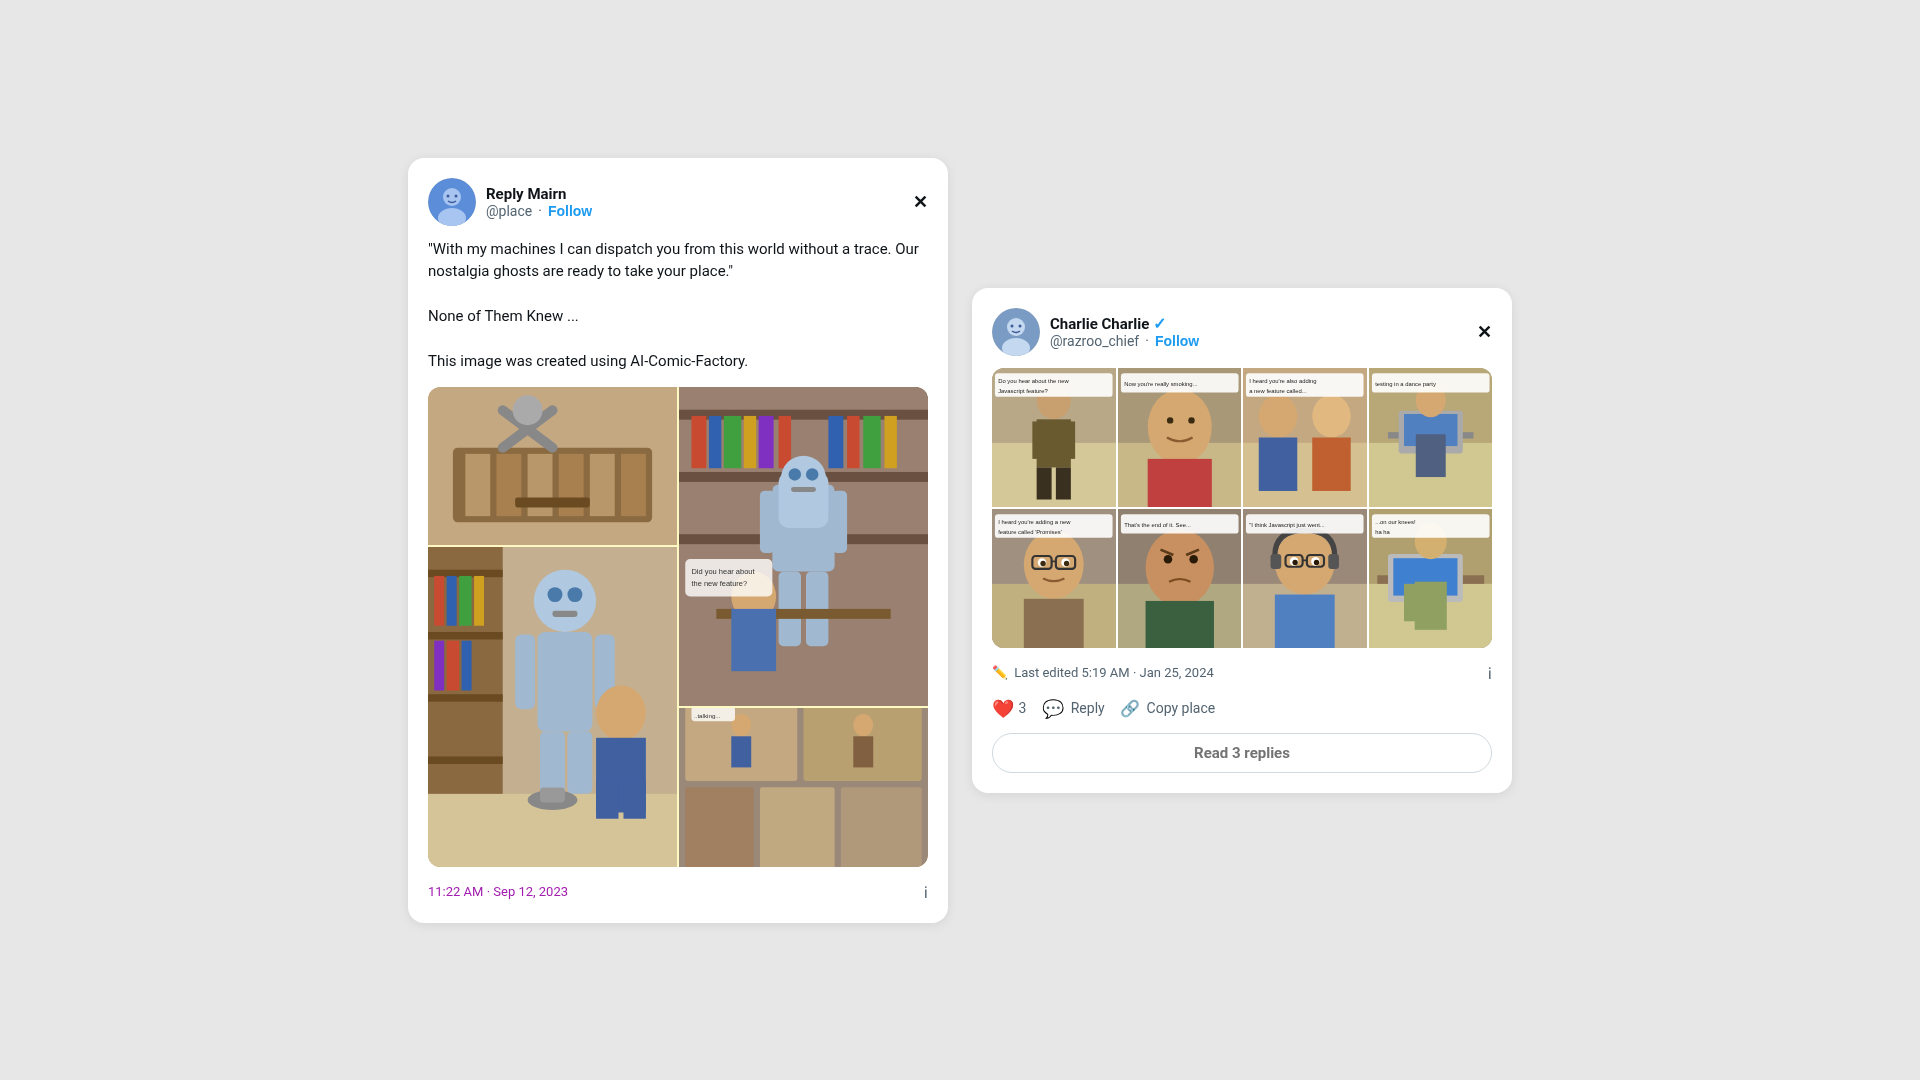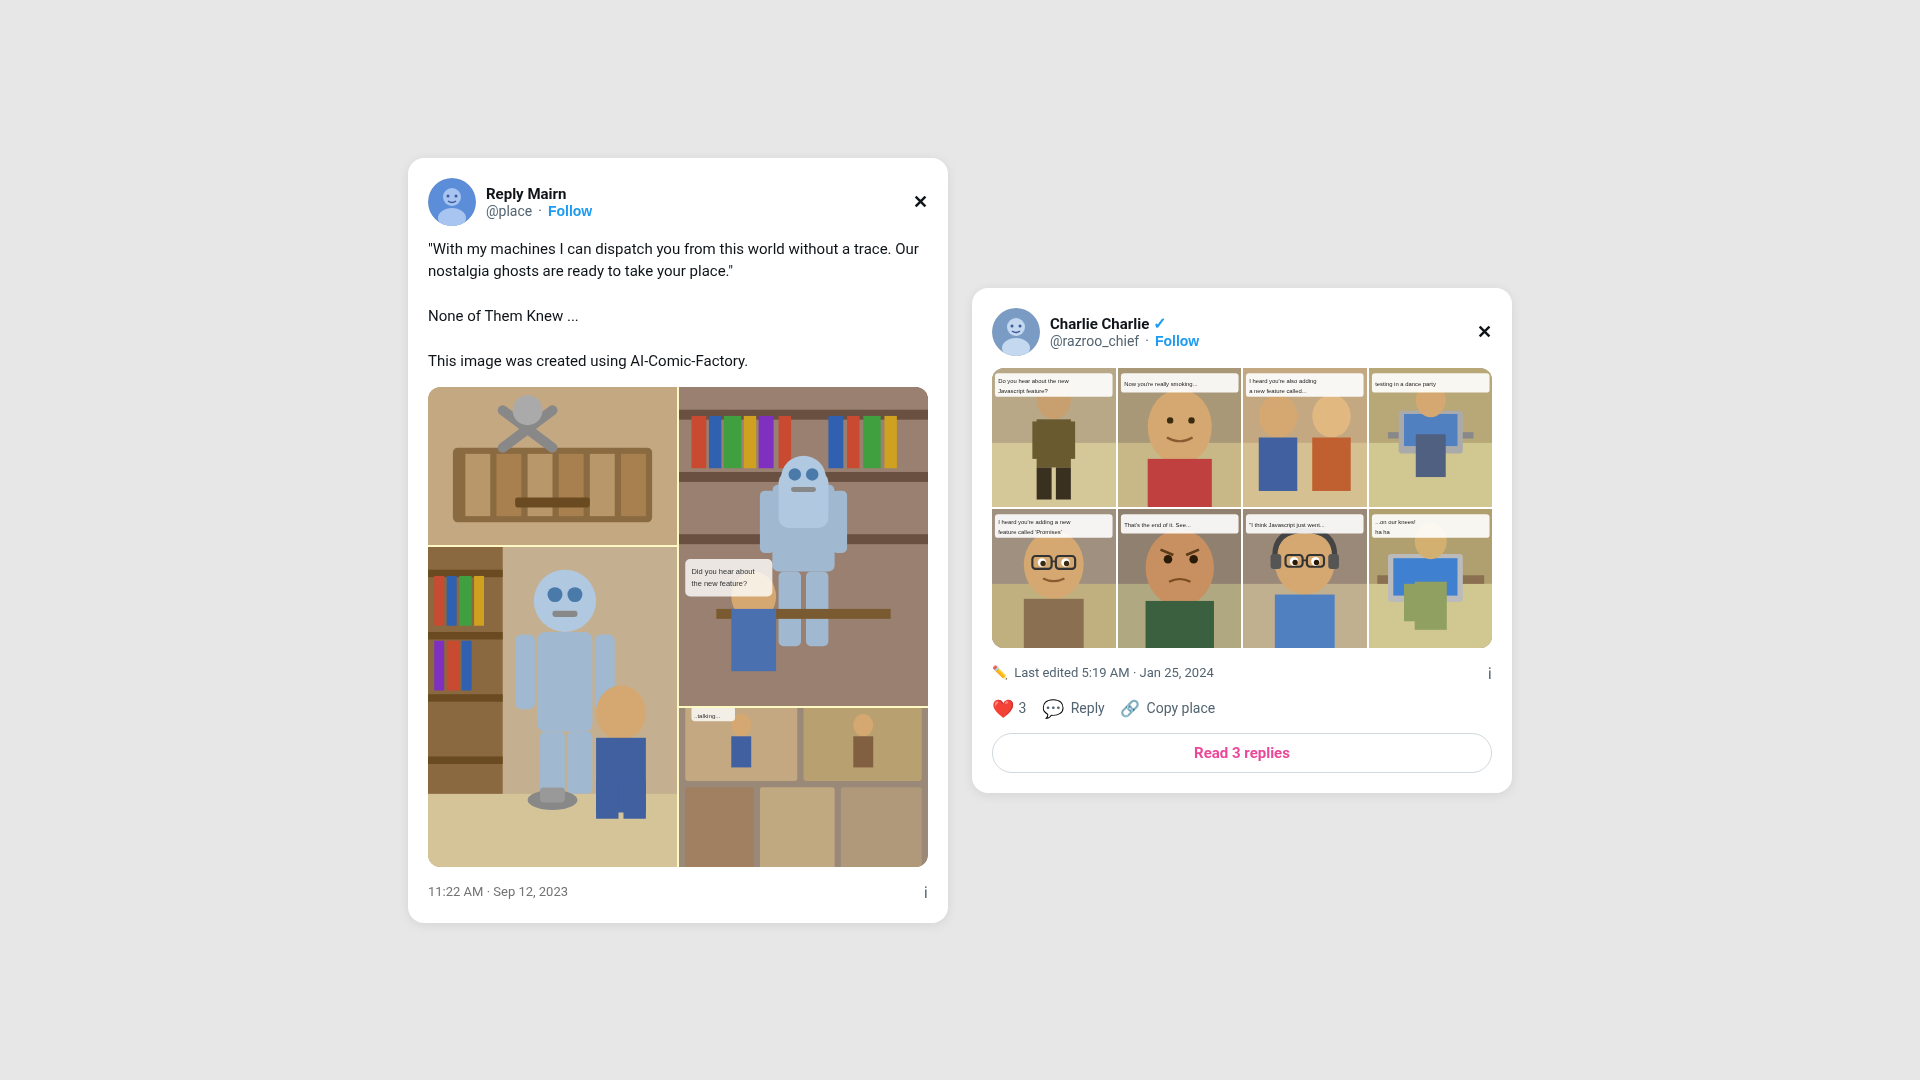--- a/index.html
+++ b/index.html
@@ -182,21 +182,21 @@
 
     .tweet-footer {
       display: flex;
       align-items: center;
       justify-content: space-between;
       margin-top: 4px;
     }
 
     .tweet-time {
       font-size: 13px;
-      color: #737373;
+      color: #a21caf;
     }
 
     .info-icon {
       color: #536471;
       font-size: 16px;
       cursor: pointer;
     }
 
     .tweet-actions {
       display: flex;
@@ -256,21 +256,21 @@
 
     .read-replies-btn {
       display: block;
       width: 100%;
       border: 1px solid #cfd9de;
       border-radius: 999px;
       padding: 10px;
       text-align: center;
       font-size: 15px;
       font-weight: 700;
-      color: #ec4899;
+      color: #737373;
       cursor: pointer;
       background: none;
       font-family: inherit;
       margin-top: 14px;
     }
 
     .dot-separator {
       color: #536471;
     }
   </style>

